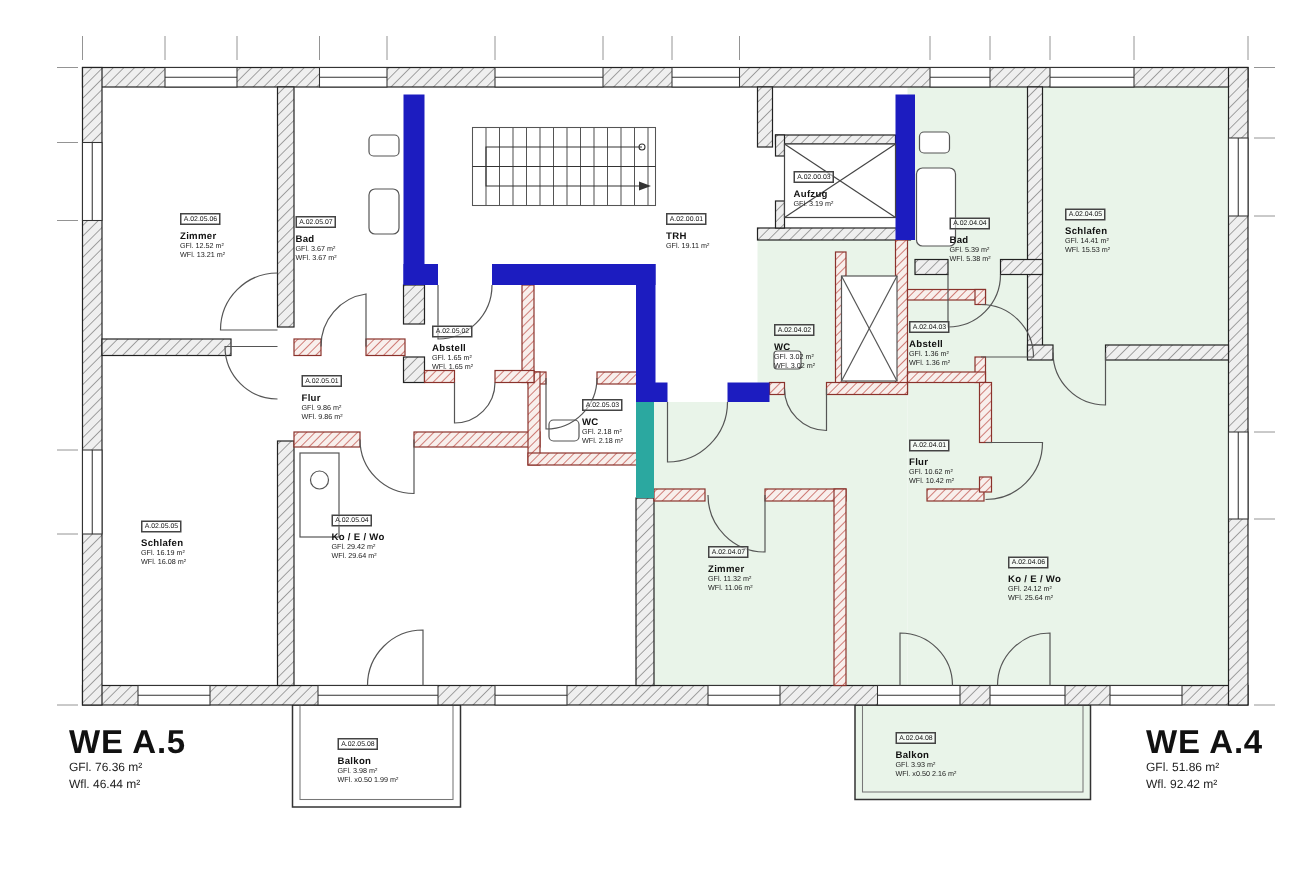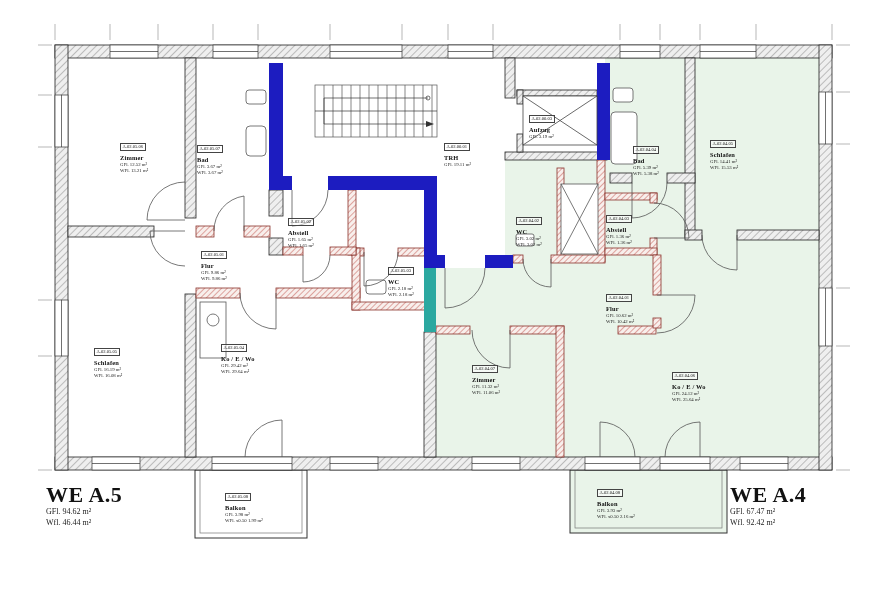--- a/index.html
+++ b/index.html
@@ -1,17 +1,17 @@
 <!DOCTYPE html>
 <html><head>
 <meta charset="utf-8">
 <style>
   html,body{margin:0;padding:0;background:#fff;}
   .page{position:relative;width:877px;height:597px;background:#ffffff;
-        font-family:Liberation Serif, serif;overflow:hidden;}
+        font-family:Liberation Sans, sans-serif;overflow:hidden;}
   .page svg{position:absolute;left:0;top:0;}
   .rlabel{position:absolute;color:#111;line-height:1.3;white-space:nowrap;z-index:5;}
   .rcode{display:inline-block;border:0.6px solid #444;padding:0 1.5px;font-size:4.6px;
          background:rgba(255,255,255,.55);margin-bottom:1px;}
   .rname{display:block;font-size:6.4px;font-weight:bold;letter-spacing:.2px;}
   .rarea{display:block;font-size:4.8px;color:#222;}
   .rlabel span:empty{display:none;}
   .we{position:absolute;color:#111;z-index:5;}
   .wename{display:block;font-size:22px;font-weight:bold;letter-spacing:.5px;line-height:1.05;}
   .wearea{display:block;font-size:8px;color:#222;line-height:1.4;}
@@ -350,22 +350,22 @@
   </div>
   <div class="rlabel" style="left:597px;top:479px">
     <span class="rcode">A.02.04.08</span>
     <span class="rname">Balkon</span>
     <span class="rarea">GFl. 3.93 m²</span>
     <span class="rarea">WFl. x0.50  2.16 m²</span>
   </div>
 
   <div class="we" style="left:46px;top:483px">
     <span class="wename">WE A.5</span>
-    <span class="wearea">GFl. 94.62 m²</span>
+    <span class="wearea">GFl. 76.36 m²</span>
     <span class="wearea">Wfl. 46.44 m²</span>
   </div>
-  <div class="we" style="left:730px;top:483px">
+  <div class="we" style="left:764px;top:483px">
     <span class="wename">WE A.4</span>
-    <span class="wearea">GFl. 67.47 m²</span>
+    <span class="wearea">GFl. 51.86 m²</span>
     <span class="wearea">Wfl. 92.42 m²</span>
   </div>
 
 </div>
 
 </body></html>

